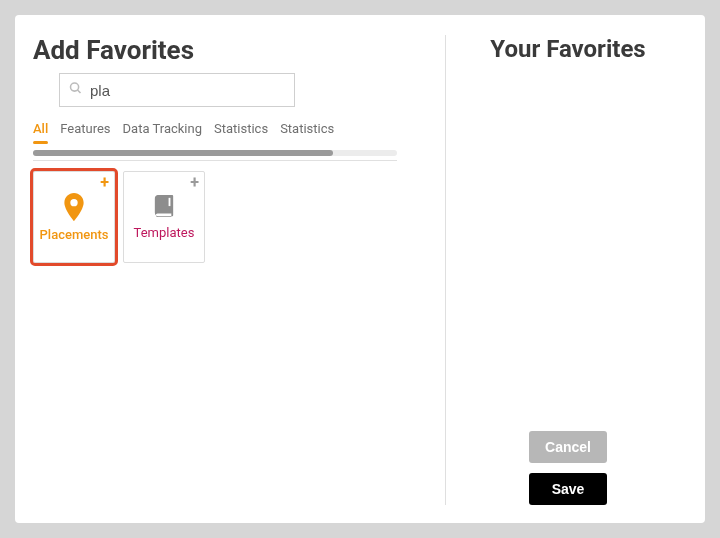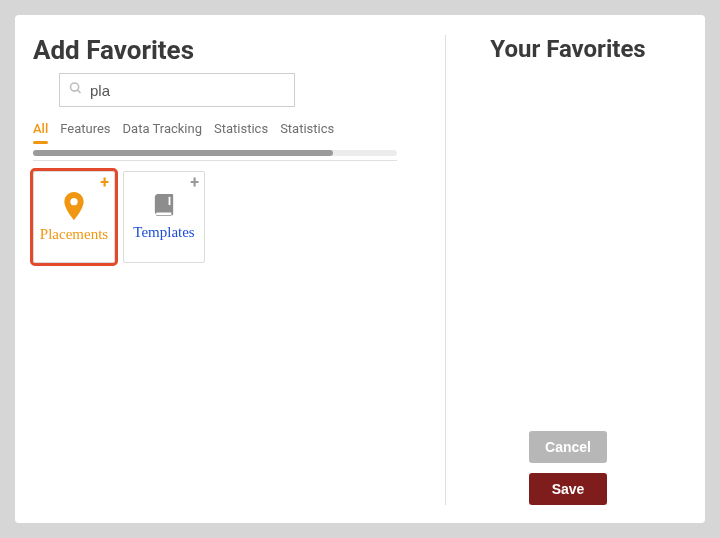--- a/index.html
+++ b/index.html
@@ -20,30 +20,30 @@
     .tab { font-size: 13px; color: #6f6f6f; padding: 6px 0 10px 0; cursor: pointer; position: relative; }
     .tab.active { color: #f19611; font-weight: 500; }
     .tab.active::after { content: ""; position: absolute; left: 0; right: 0; bottom: 2px; height: 3px; background: #f19611; border-radius: 2px; }
     .scrollbar-track { height: 6px; background: #ececec; border-radius: 3px; position: relative; margin-bottom: 4px; }
     .scrollbar-thumb { position: absolute; left: 0; top: 0; height: 6px; width: 300px; background: #9a9a9a; border-radius: 3px; }
     .list-rule { height: 1px; background: #e0e0e0; margin-bottom: 10px; }
     .cards { display: flex; gap: 8px; }
     .card { width: 82px; height: 92px; border: 1px solid #dcdcdc; border-radius: 2px; position: relative; display: flex; flex-direction: column; align-items: center; justify-content: center; gap: 6px; cursor: pointer; }
     .card .plus { position: absolute; top: 3px; right: 5px; font-size: 16px; font-weight: 700; line-height: 1; }
     .card-icon { display: flex; align-items: center; justify-content: center; }
-    .card-label { font-size: 15px; font-family: Liberation Serif, serif; }
+    .card-label { font-size: 13px; }
     .card.sel { outline: 3px solid #e24a2b; }
     .card.sel .plus { color: #f19611; }
     .card.sel .card-label { color: #f19611; font-weight: 500; }
     .card.plain .plus { color: #9a9a9a; }
-    .card.plain .card-label { color: #1d4ed8; text-align: right; }
+    .card.plain .card-label { color: #be185d; text-align: right; }
     .footer { margin-top: auto; display: flex; justify-content: flex-end; gap: 10px; flex-direction: column; }
     .btn { border: none; padding: 8px 16px; border-radius: 3px; font-size: 14px; font-weight: 600; color: #fff; cursor: pointer; }
     .btn-cancel { background: #b7b7b7; }
-    .btn-save { background: #7f1d1d; }
+    .btn-save { background: #000000; }
   </style>
 </head>
 <body>
 
 <div class="modal">
   <div class="left">
     <h1>Add Favorites</h1>
 
     <div class="search">
       <span class="search-icn">

